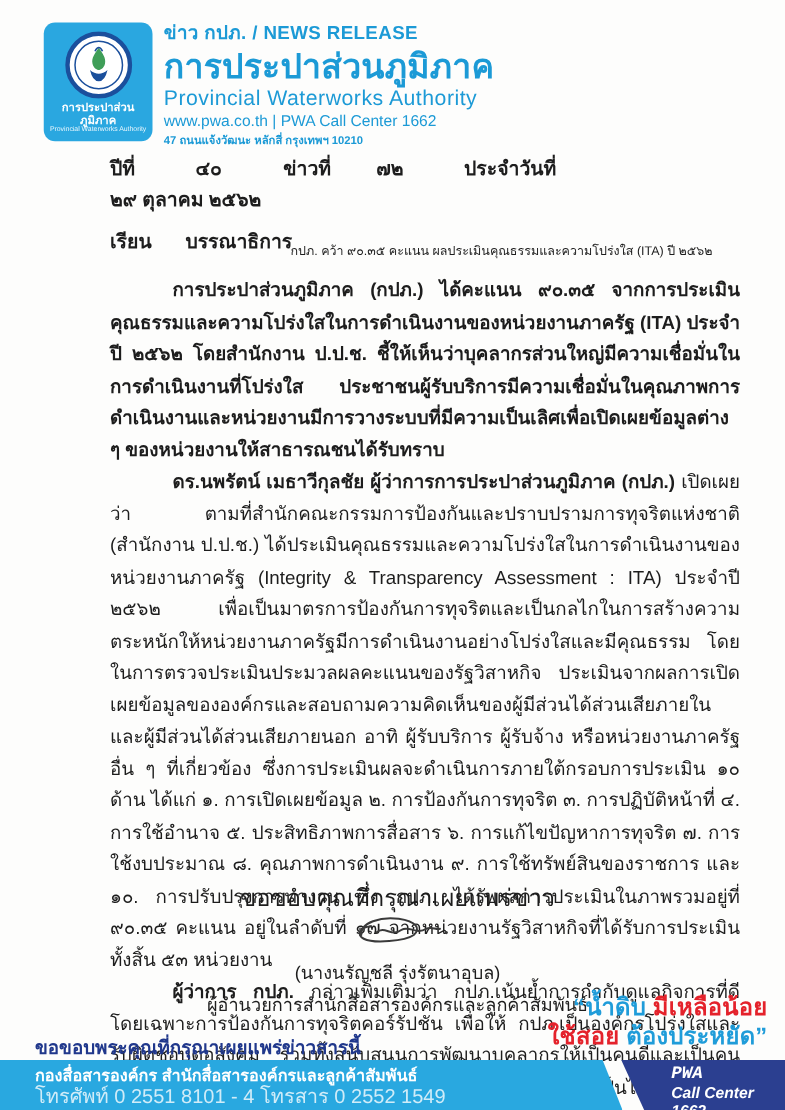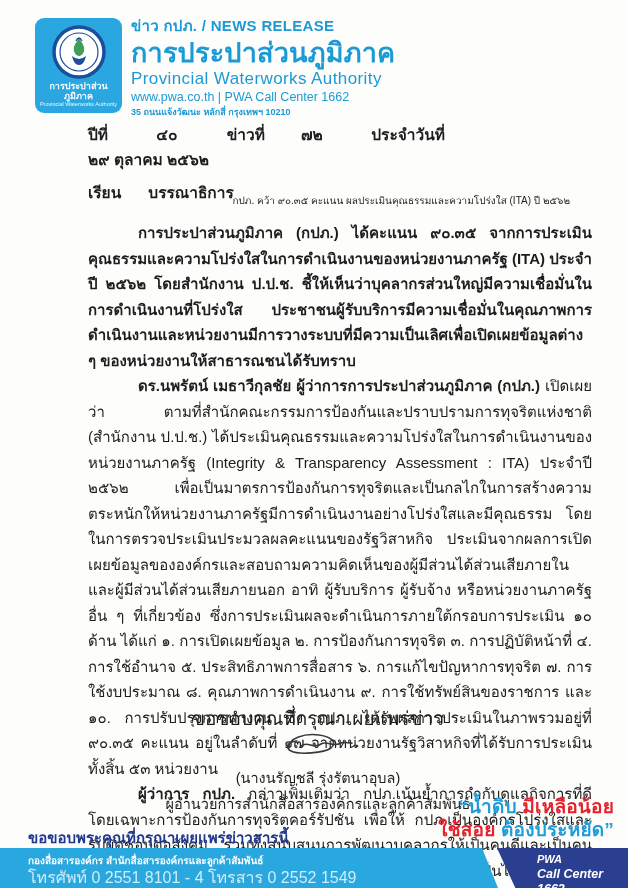--- a/index.html
+++ b/index.html
@@ -52,29 +52,29 @@
   .slogan .blue{color:#1f9cd9;} .slogan .red{color:#e4222b;}
   
   .footer-note{position:absolute;left:28px;top:826px;color:#20388c;font-weight:700;font-size:15px;}
   .footer-bar{position:absolute;left:0;bottom:0;width:628px;height:40px;}
   .bar-light{
     position:absolute;left:0;top:0;width:498px;height:40px;background:#29a8e0;
     -webkit-clip-path:polygon(0 0,96.8% 0,100% 100%,0 100%);
     clip-path:polygon(0 0,96.8% 0,100% 100%,0 100%);
     color:#fff;
   }
-  .bar-dept{margin:4px 0 0 28px;font-size:10px;font-weight:700;line-height:17px;}
+  .bar-dept{margin:4px 0 0 28px;font-size:13px;font-weight:700;line-height:17px;}
   .bar-phone{margin:1px 0 0 28px;font-size:16px;color:rgba(255,255,255,.78);line-height:15px;}
   .bar-dark{
     position:absolute;left:497px;top:0;width:131px;height:40px;background:#2b3f90;
     -webkit-clip-path:polygon(0 0,100% 0,100% 100%,14% 100%);
     clip-path:polygon(0 0,100% 0,100% 100%,14% 100%);
     color:#fff;font-style:italic;font-weight:700;
   }
-  .bar-pwa{margin:4px 0 0 40px;font-size:11px;line-height:15px;}
+  .bar-pwa{margin:4px 0 0 40px;font-size:14px;line-height:15px;font-family:Liberation Mono, monospace;}
   .bar-cc{margin:0 0 0 40px;font-size:12.5px;line-height:15px;}
 </style>
 </head>
 <body>
 
 <div class="page">
 
   <div class="logo-box">
     <svg width="54" height="54" viewBox="0 0 54 54">
       <circle cx="27" cy="27" r="25" fill="#ffffff" stroke="#1b4f9c" stroke-width="3.5"></circle>
@@ -85,21 +85,21 @@
     </svg>
     <div class="logo-thai">การประปาส่วนภูมิภาค</div>
     <div class="logo-eng">Provincial Waterworks Authority</div>
   </div>
 
   <div class="head-text">
     <div class="head-line1">ข่าว กปภ. / NEWS RELEASE</div>
     <div class="head-line2">การประปาส่วนภูมิภาค</div>
     <div class="head-line3">Provincial Waterworks Authority</div>
     <div class="head-line4">www.pwa.co.th | PWA Call Center 1662</div>
-    <div class="head-line5">35 ถนนแจ้งวัฒนะ หลักสี่ กรุงเทพฯ 10210</div>
+    <div class="head-line5">47 ถนนแจ้งวัฒนะ หลักสี่ กรุงเทพฯ 10210</div>
   </div>
 
   <div class="meta">
     <div class="meta-row1">
       <span class="m-label1">ปีที่</span>
       <span class="m-val1">๔๐</span>
       <span class="m-label2">ข่าวที่</span>
       <span class="m-val2">๗๒</span>
       <span class="m-label3">ประจำวันที่</span>
       <span>๒๙ ตุลาคม ๒๕๖๒</span>

